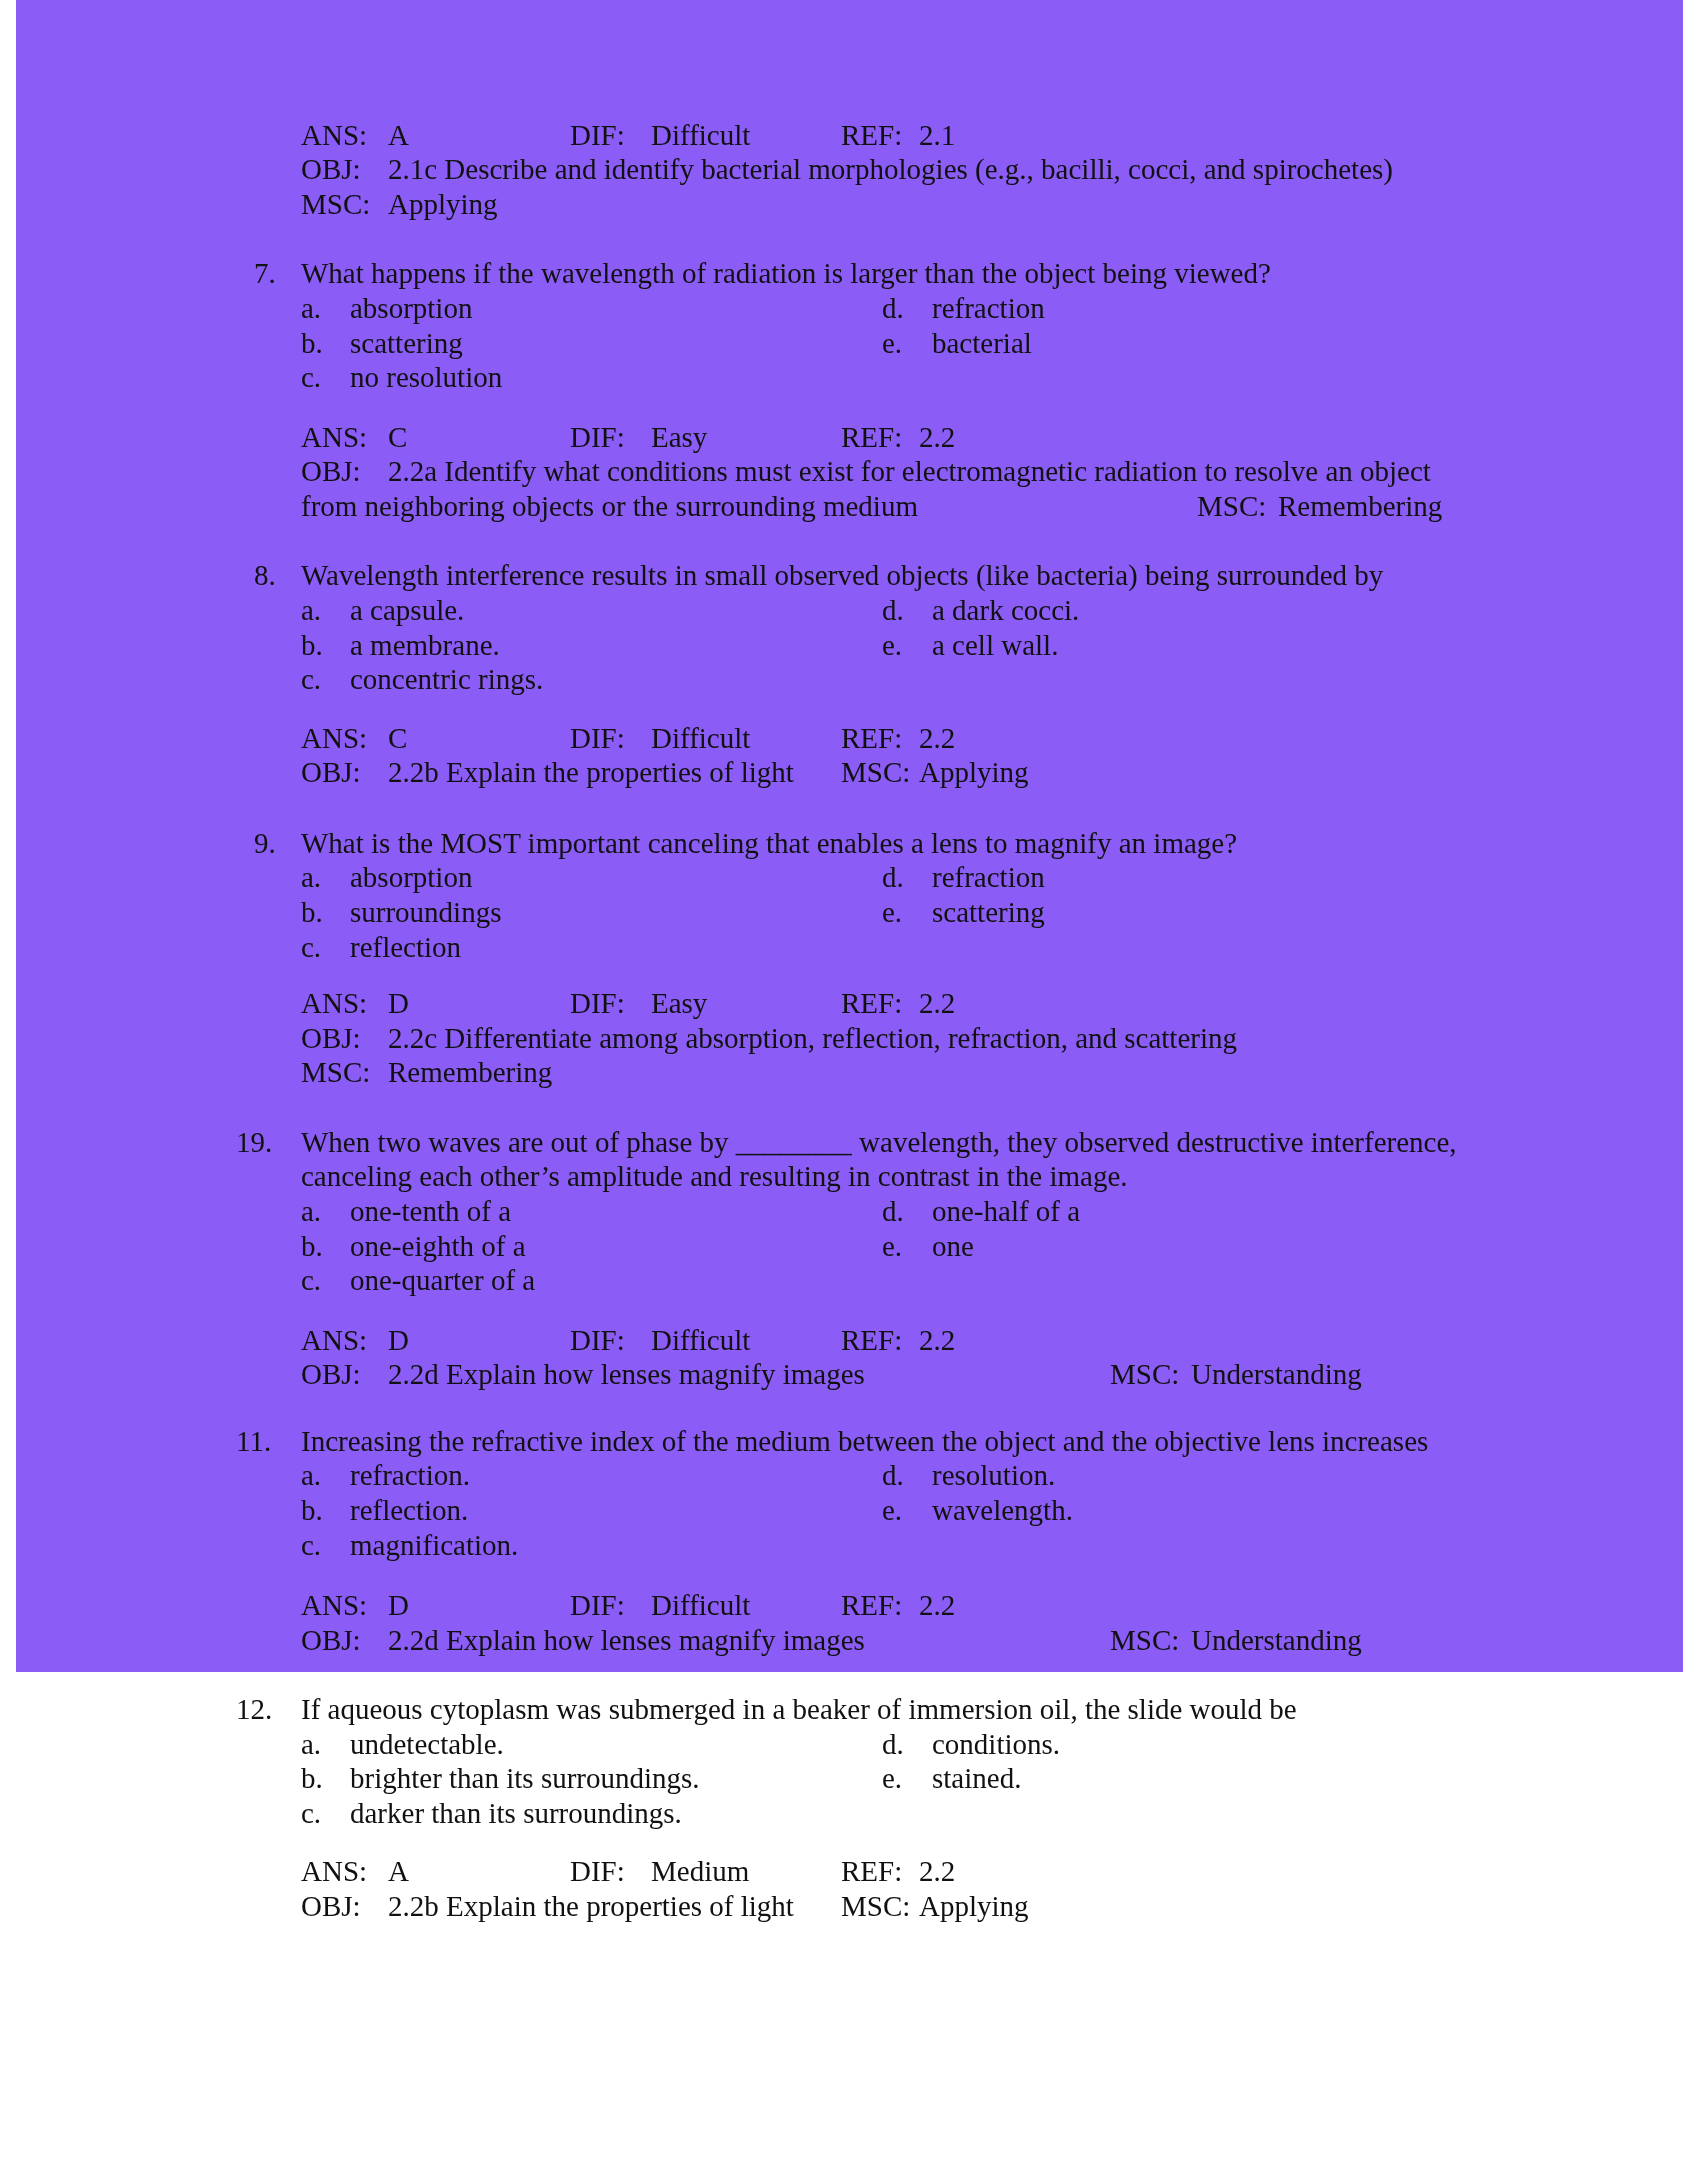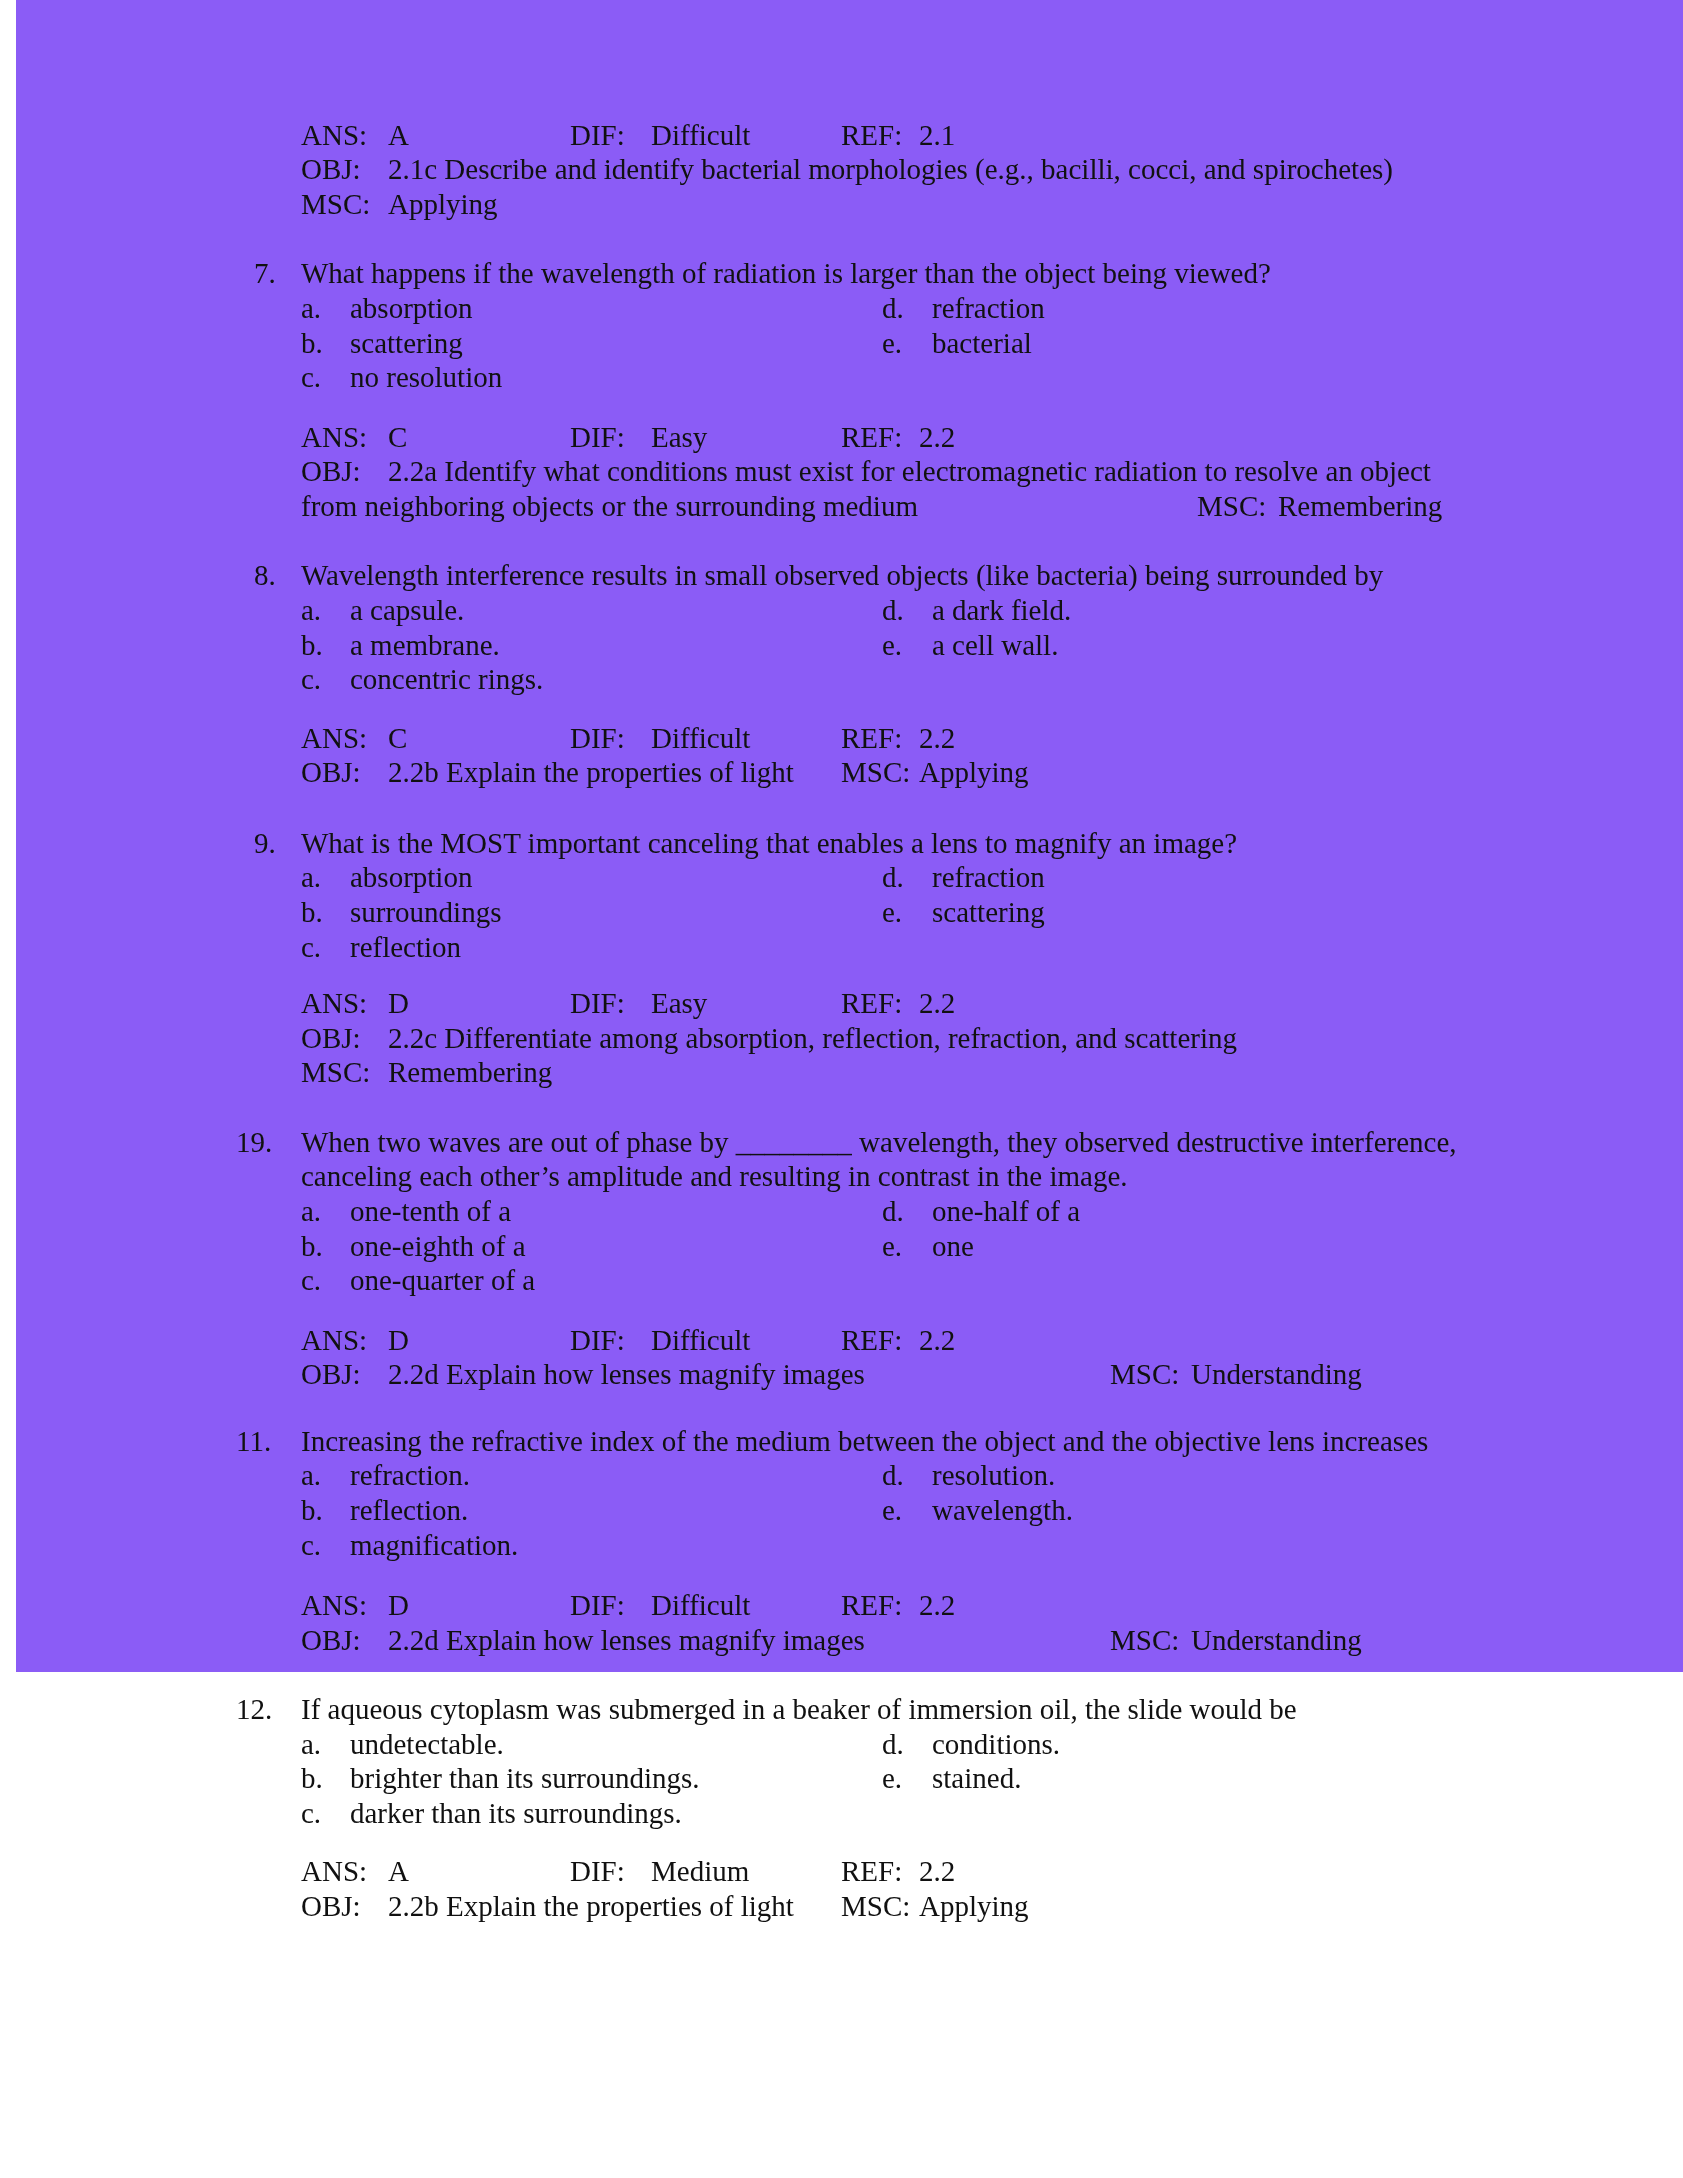--- a/index.html
+++ b/index.html
@@ -62,21 +62,21 @@
   <div>
     <span class="t" style="left:238px;top:558px">8.</span>
     <span class="t" style="left:285px;top:558px">Wavelength interference results in small observed objects (like bacteria) being surrounded by</span>
     <span class="t" style="left:285px;top:593px">a.</span>
     <span class="t" style="left:334px;top:593px">a capsule.</span>
     <span class="t" style="left:285px;top:628px">b.</span>
     <span class="t" style="left:334px;top:628px">a membrane.</span>
     <span class="t" style="left:285px;top:662px">c.</span>
     <span class="t" style="left:334px;top:662px">concentric rings.</span>
     <span class="t" style="left:866px;top:593px">d.</span>
-    <span class="t" style="left:916px;top:593px">a dark field.</span>
+    <span class="t" style="left:916px;top:593px">a dark cocci.</span>
     <span class="t" style="left:866px;top:628px">e.</span>
     <span class="t" style="left:916px;top:628px">a cell wall.</span>
 
     <span class="t" style="left:285px;top:721px">ANS:</span>
     <span class="t" style="left:372px;top:721px">C</span>
     <span class="t" style="left:554px;top:721px">DIF:</span>
     <span class="t" style="left:635px;top:721px">Difficult</span>
     <span class="t" style="left:825px;top:721px">REF:</span>
     <span class="t" style="left:903px;top:721px">2.2</span>
     <span class="t" style="left:285px;top:755px">OBJ:</span>

